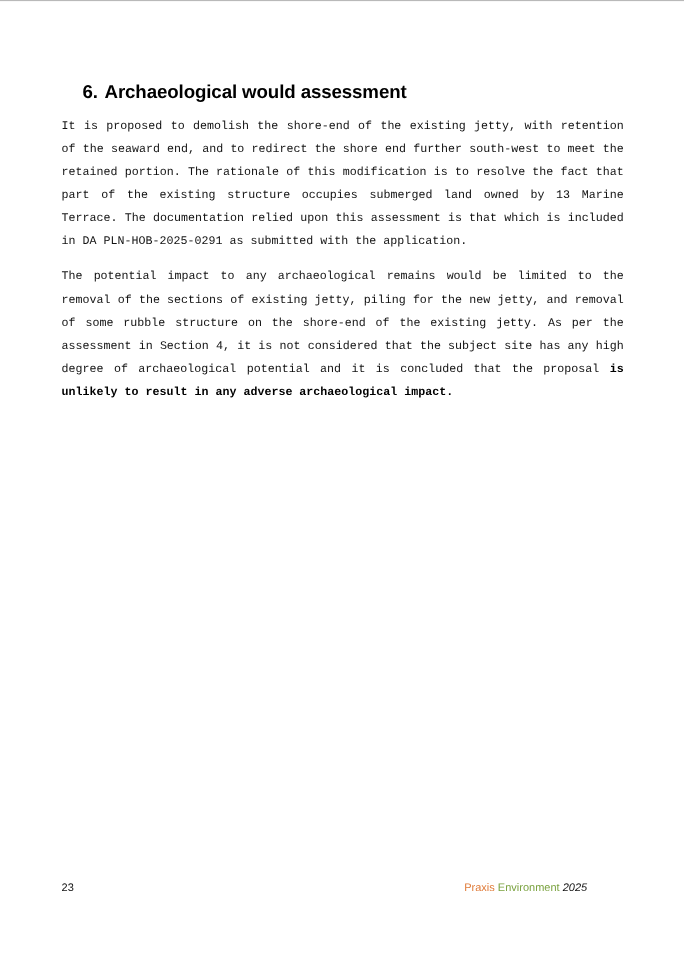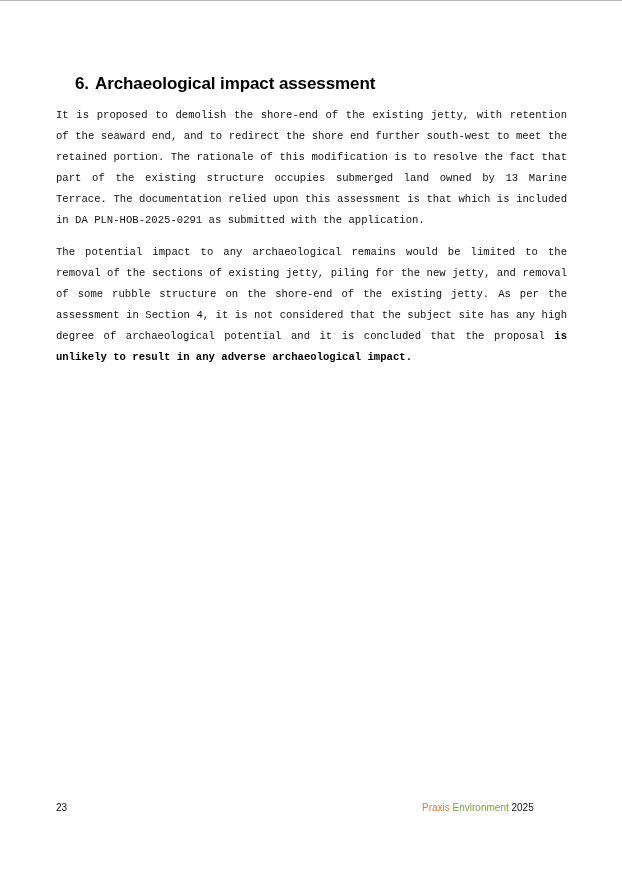--- a/index.html
+++ b/index.html
@@ -8,29 +8,29 @@
     .heading { position: absolute; left: 75px; top: 74px; font-size: 17px; font-weight: bold; color: #000; letter-spacing: -0.1px; white-space: nowrap; }
     .heading .num { margin-right: 6px; }
     .para { position: absolute; left: 56px; width: 511px; font-size: 10.6px; line-height: 21px; text-align: justify; color: #111; font-family: Liberation Mono, monospace; }
     .p1 { top: 105px; }
     .p2 { top: 242px; }
     .para b { font-weight: bold; color: #000; }
     .footer-page { position: absolute; left: 56px; top: 802px; font-size: 10px; color: #111; text-align: right; }
     .footer-brand { position: absolute; left: 422px; top: 802px; font-size: 10px; white-space: nowrap; }
     .brand-praxis { color: #e07b39; }
     .brand-env { color: #7aa23f; text-align: right; }
-    .brand-year { color: #111; }
+    .brand-year { color: #111; font-style: italic; }
   </style>
 </head>
 <body>
 
 <div class="top-rule"></div>
 
 <div class="heading">
-  <span class="num">6.</span><span>Archaeological impact assessment</span>
+  <span class="num">6.</span><span>Archaeological would assessment</span>
 </div>
 
 <p class="para p1" style="margin:0;">
   <span>It is proposed to demolish the shore-end of the existing jetty, with retention of the seaward end, and to redirect the shore end further south-west to meet the retained portion.  The rationale of this modification is to resolve the fact that part of the existing structure occupies submerged land owned by 13 Marine Terrace. The documentation relied upon this assessment is that which is included in DA PLN-HOB-2025-0291 as submitted with the application.</span>
 </p>
 
 <p class="para p2" style="margin:0;">
   <span>The potential impact to any archaeological remains would be limited to the removal of the sections of existing jetty, piling for the new jetty, and removal of some rubble structure on the shore-end of the existing jetty. As per the assessment in Section 4, it is not considered that the subject site has any high degree of archaeological potential and it is concluded that the proposal </span><b>is unlikely to result in any adverse archaeological impact.</b>
 </p>
 

